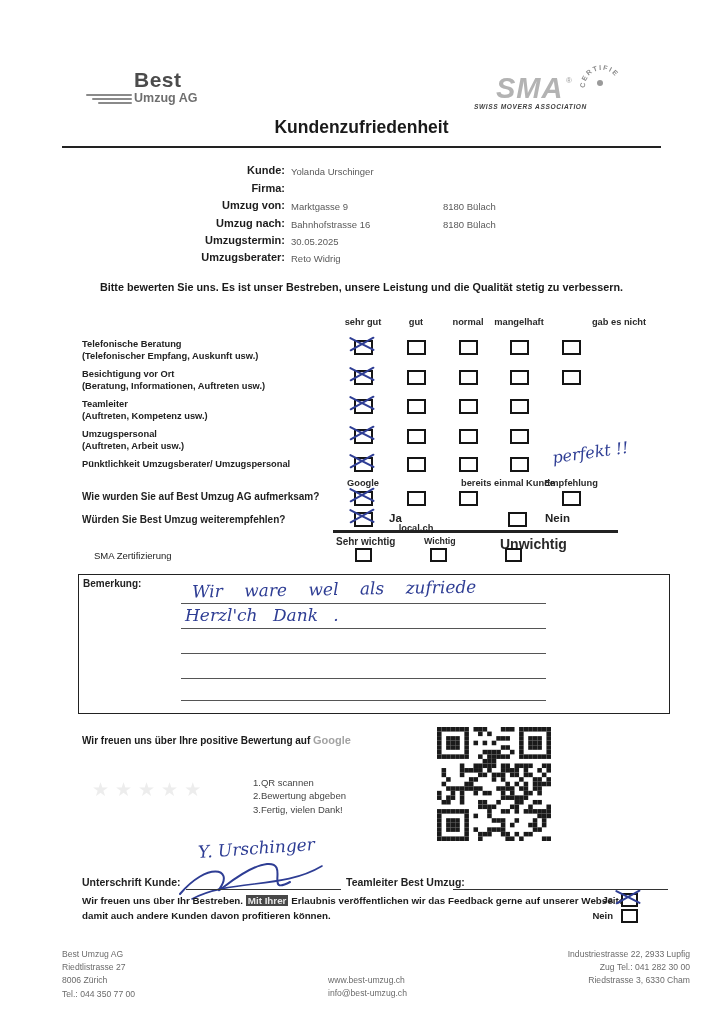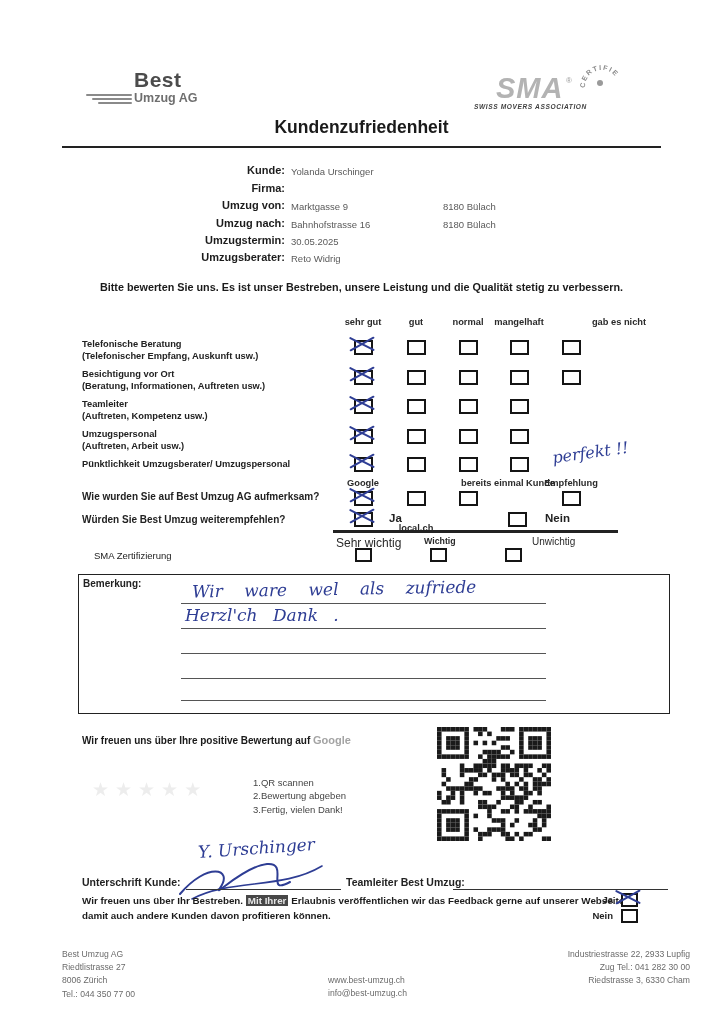--- a/index.html
+++ b/index.html
@@ -140,23 +140,23 @@
   <span class="box" style="left:562px;top:491px;"></span>
 
   <div class="abs bold" style="left:82px;top:514px;font-size:10px;">Würden Sie Best Umzug weiterempfehlen?</div>
   <span class="box" style="left:354px;top:512px;"></span>
   <span class="xm" style="left:349px;top:506px;"></span>
   <div class="abs bold" style="left:389px;top:512px;font-size:11.5px;">Ja</div>
   <span class="box" style="left:508px;top:512px;"></span>
   <div class="abs bold" style="left:545px;top:512px;font-size:11.5px;">Nein</div>
   <div class="rule" style="left:333px;top:530px;width:285px;height:2.5px;"></div>
 
-  <div class="abs" style="left:336px;top:536px;font-size:12px;font-weight:normal;color:#2a2a2a;">Sehr wichtig</div>
+  <div class="abs" style="left:336px;top:536px;font-size:10px;font-weight:bold;color:#2a2a2a;">Sehr wichtig</div>
   <div class="abs" style="left:424px;top:536px;font-size:8.8px;font-weight:bold;color:#2a2a2a;">Wichtig</div>
-  <div class="abs" style="left:500px;top:536px;font-size:10px;font-weight:normal;color:#2a2a2a;margin-left:32px;">Unwichtig</div>
+  <div class="abs" style="left:500px;top:536px;font-size:14px;font-weight:bold;color:#2a2a2a;">Unwichtig</div>
   <div class="abs" style="left:82px;top:550px;font-size:9.5px;color:#222;margin-left:12px;">SMA Zertifizierung</div>
   <span class="smallbox" style="left:355px;top:548px;"></span>
   <span class="smallbox" style="left:430px;top:548px;"></span>
   <span class="smallbox" style="left:505px;top:548px;"></span>
 
   <div class="abs" style="left:78px;top:574px;width:590px;height:138px;border:1.5px solid #222;">
     <div class="abs bold" style="left:4px;top:3px;font-size:10px;">Bemerkung:</div>
     <div class="thinline" style="left:102px;top:28px;width:365px;"></div>
     <div class="thinline" style="left:102px;top:53px;width:365px;"></div>
     <div class="thinline" style="left:102px;top:78px;width:365px;"></div>

